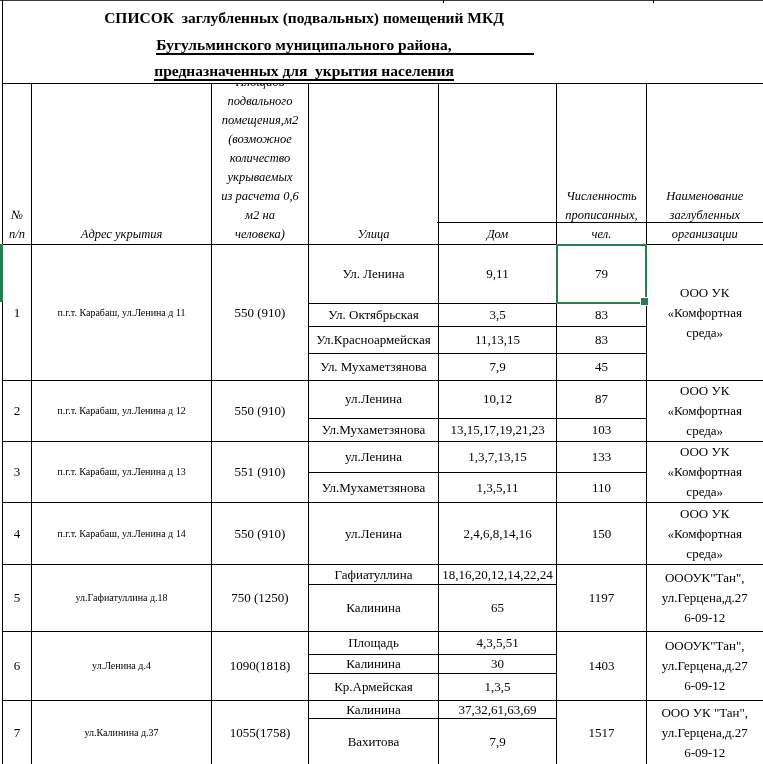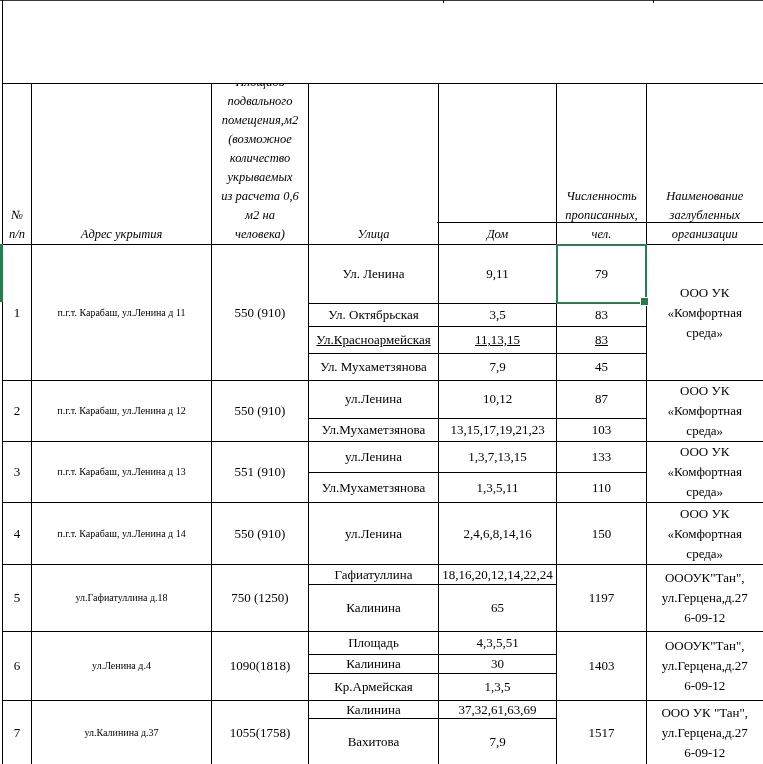--- a/index.html
+++ b/index.html
@@ -41,20 +41,23 @@
 </head>
 <body>
 
 <div class="page">
   <div class="edge-top"></div>
   <div class="edge-left"></div>
   <div class="tick" style="left:443px;"></div>
   <div class="tick" style="left:653px;"></div>
 
   <div class="title">
+    <div class="ln">СПИСОК  заглубленных (подвальных) помещений МКД</div>
+    <div class="ln"><span class="u-ext">Бугульминского муниципального района,</span></div>
+    <div class="ln"><span class="u">предназначенных для  укрытия населения</span></div>
   </div>
 
   <table>
     <colgroup>
       <col style="width:29px">
         <col style="width:180px">
         <col style="width:97px">
       <col style="width:130px">
         <col style="width:118px">
         <col style="width:90px">
@@ -126,21 +129,21 @@
       </td>
       <td rowspan="4" class="org">ООО УК
 «Комфортная
 среда»</td>
     </tr>
     <tr style="height:23px;">
       <td class="nowrap">Ул. Октябрьская</td>
       <td class="nowrap">3,5</td>
       <td class="nowrap">83</td>
     </tr>
-    <tr style="height:27px;text-decoration:underline;">
+    <tr style="height:27px;">
       <td class="nowrap">Ул.Красноармейская</td>
       <td class="nowrap">11,13,15</td>
       <td class="nowrap">83</td>
     </tr>
     <tr style="height:27px;">
       <td class="nowrap">Ул. Мухаметзянова</td>
       <td class="nowrap">7,9</td>
       <td class="nowrap">45</td>
     </tr>
 

